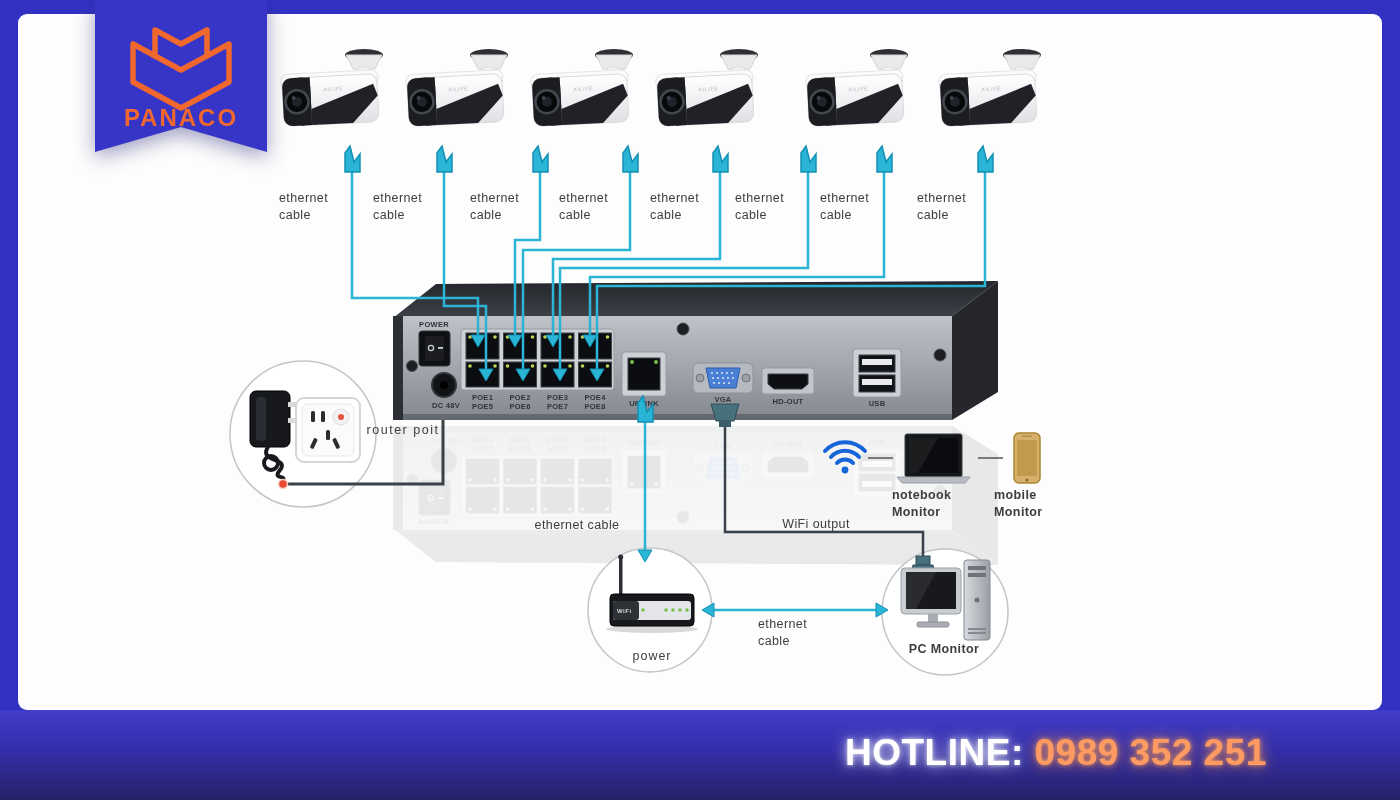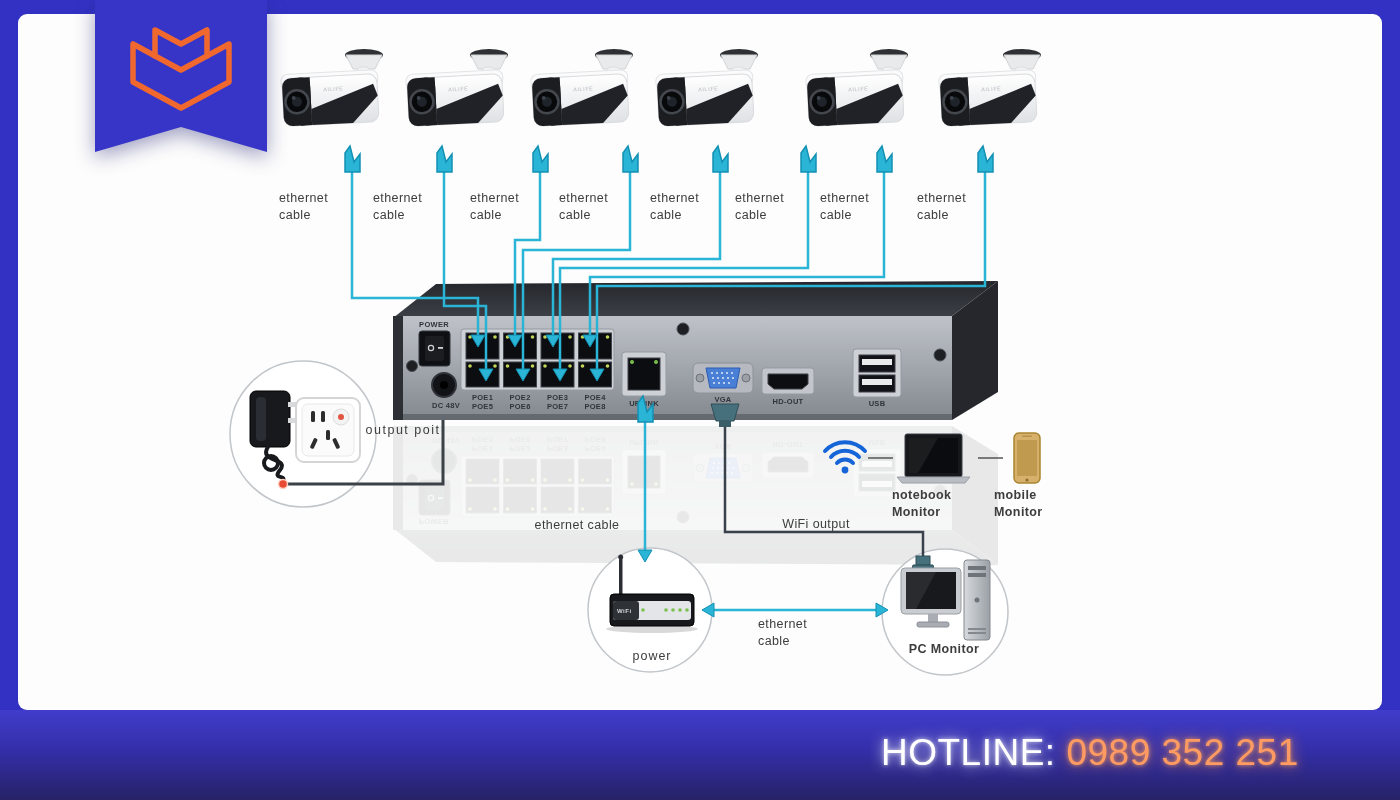--- a/index.html
+++ b/index.html
@@ -35,23 +35,22 @@
   .footer{
     position:absolute;left:0;right:0;bottom:0;height:90px;z-index:20;
     background:linear-gradient(180deg,#413dcb 0%,#332ea8 45%,#272266 100%);
   }
   .footer .site{
     position:absolute;left:85px;top:24px;font-size:36px;font-weight:700;
     color:#ffa36b;letter-spacing:1px;
     text-shadow:0 0 14px rgba(255,150,70,.95),0 0 4px rgba(255,170,100,.8);
   }
   .footer .hotline{
-    position:absolute;left:845px;top:22px;font-size:37px;font-weight:400;letter-spacing:.5px;
+    position:absolute;left:845px;top:22px;font-size:37px;font-weight:700;letter-spacing:.5px;
     white-space:nowrap;
-    margin-left:36px;
   }
   .footer .hotline .hl{
     color:#ffffff;text-shadow:0 0 14px rgba(255,255,255,.9),0 0 4px rgba(255,255,255,.7);
   }
   .footer .hotline .num{
     color:#ff9b62;text-shadow:0 0 14px rgba(255,150,70,.95),0 0 4px rgba(255,170,100,.8);
   }
 </style>
 </head>
 <body>
@@ -59,20 +58,21 @@
 <div class="content"></div>
 
 <div class="banner">
   <svg width="172" height="168" viewBox="0 0 172 168">
     <polygon points="0,0 172,0 172,152 86,127 0,152" fill="#3735c8"></polygon>
     <g stroke="#f1682e" stroke-width="5.5" fill="none" stroke-linejoin="round" stroke-linecap="round">
       <path d="M38,44 L38,82 L86,108 L134,82 L134,44 L86,70 Z"></path>
       <path d="M60,56 L60,30 L86,44 L112,30 L112,56"></path>
     </g>
   </svg>
+  <div class="logo-text">PANACO</div>
 </div>
 
 <svg class="diagram" viewBox="0 0 1400 800">
   <defs>
     <linearGradient id="frontGrad" x1="0" y1="0" x2="0" y2="1">
       <stop offset="0" stop-color="#bfc3c9"></stop>
         <stop offset="1" stop-color="#83888f"></stop>
     </linearGradient>
     <linearGradient id="topGrad" x1="0" y1="0" x2="0" y2="1">
       <stop offset="0" stop-color="#24262b"></stop>
@@ -355,21 +355,21 @@
 
 <div class="lbl wrap" style="left:314px;top:190px">ethernet cable</div>
 <div class="lbl wrap" style="left:408px;top:190px">ethernet cable</div>
 <div class="lbl wrap" style="left:505px;top:190px">ethernet cable</div>
 <div class="lbl wrap" style="left:594px;top:190px">ethernet cable</div>
 <div class="lbl wrap" style="left:685px;top:190px">ethernet cable</div>
 <div class="lbl wrap" style="left:770px;top:190px">ethernet cable</div>
 <div class="lbl wrap" style="left:855px;top:190px">ethernet cable</div>
 <div class="lbl wrap" style="left:952px;top:190px">ethernet cable</div>
 
-<div class="lbl nowrap" style="left:403px;top:422px;letter-spacing:1.5px">output poit</div>
+<div class="lbl nowrap" style="left:403px;top:422px;letter-spacing:1.5px">router poit</div>
 <div class="lbl nowrap" style="left:577px;top:517px">ethernet cable</div>
 <div class="lbl nowrap" style="left:816px;top:516px">WiFi output</div>
 <div class="lbl wrap" style="left:793px;top:616px">ethernet cable</div>
 <div class="lbl nowrap" style="left:652px;top:648px;letter-spacing:1px">power</div>
 <div class="lbl nowrap bold" style="left:944px;top:641px">PC Monitor</div>
 <div class="lbl wrap bold" style="left:932px;top:487px;width:80px">notebook Monitor</div>
 <div class="lbl wrap bold" style="left:1029px;top:487px">mobile Monitor</div>
 
 <div class="footer">
   <div class="hotline">

